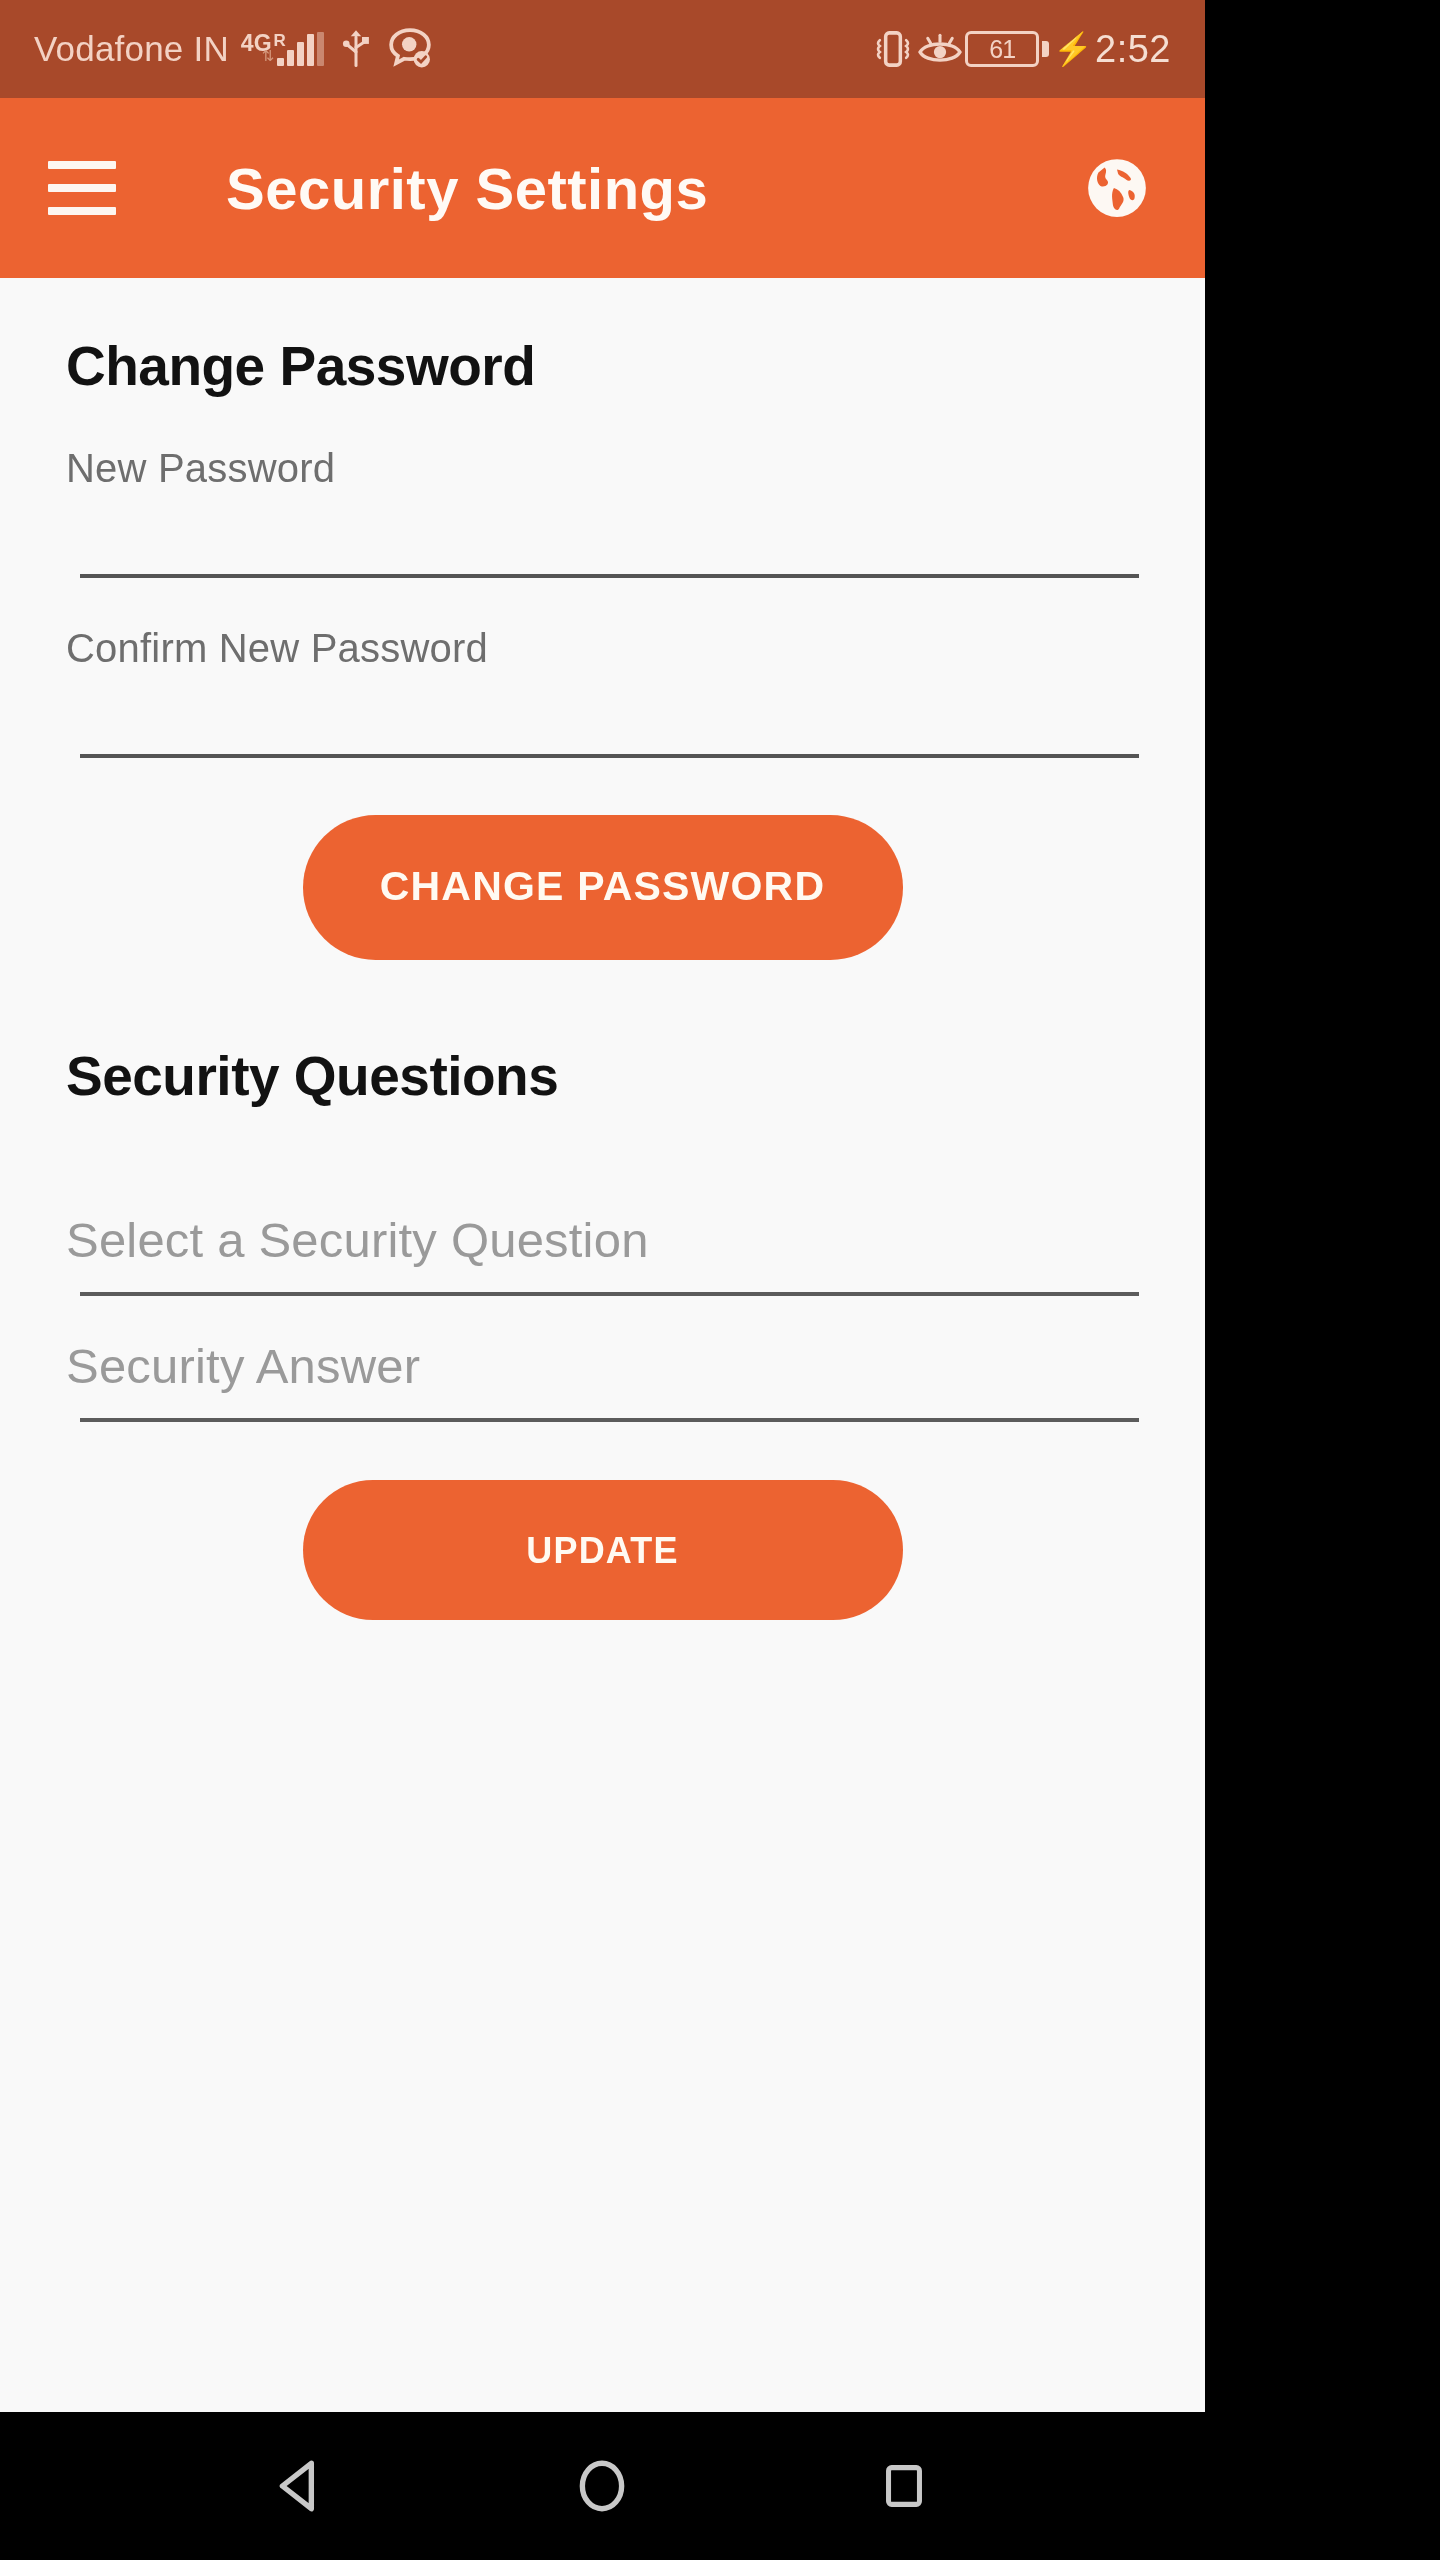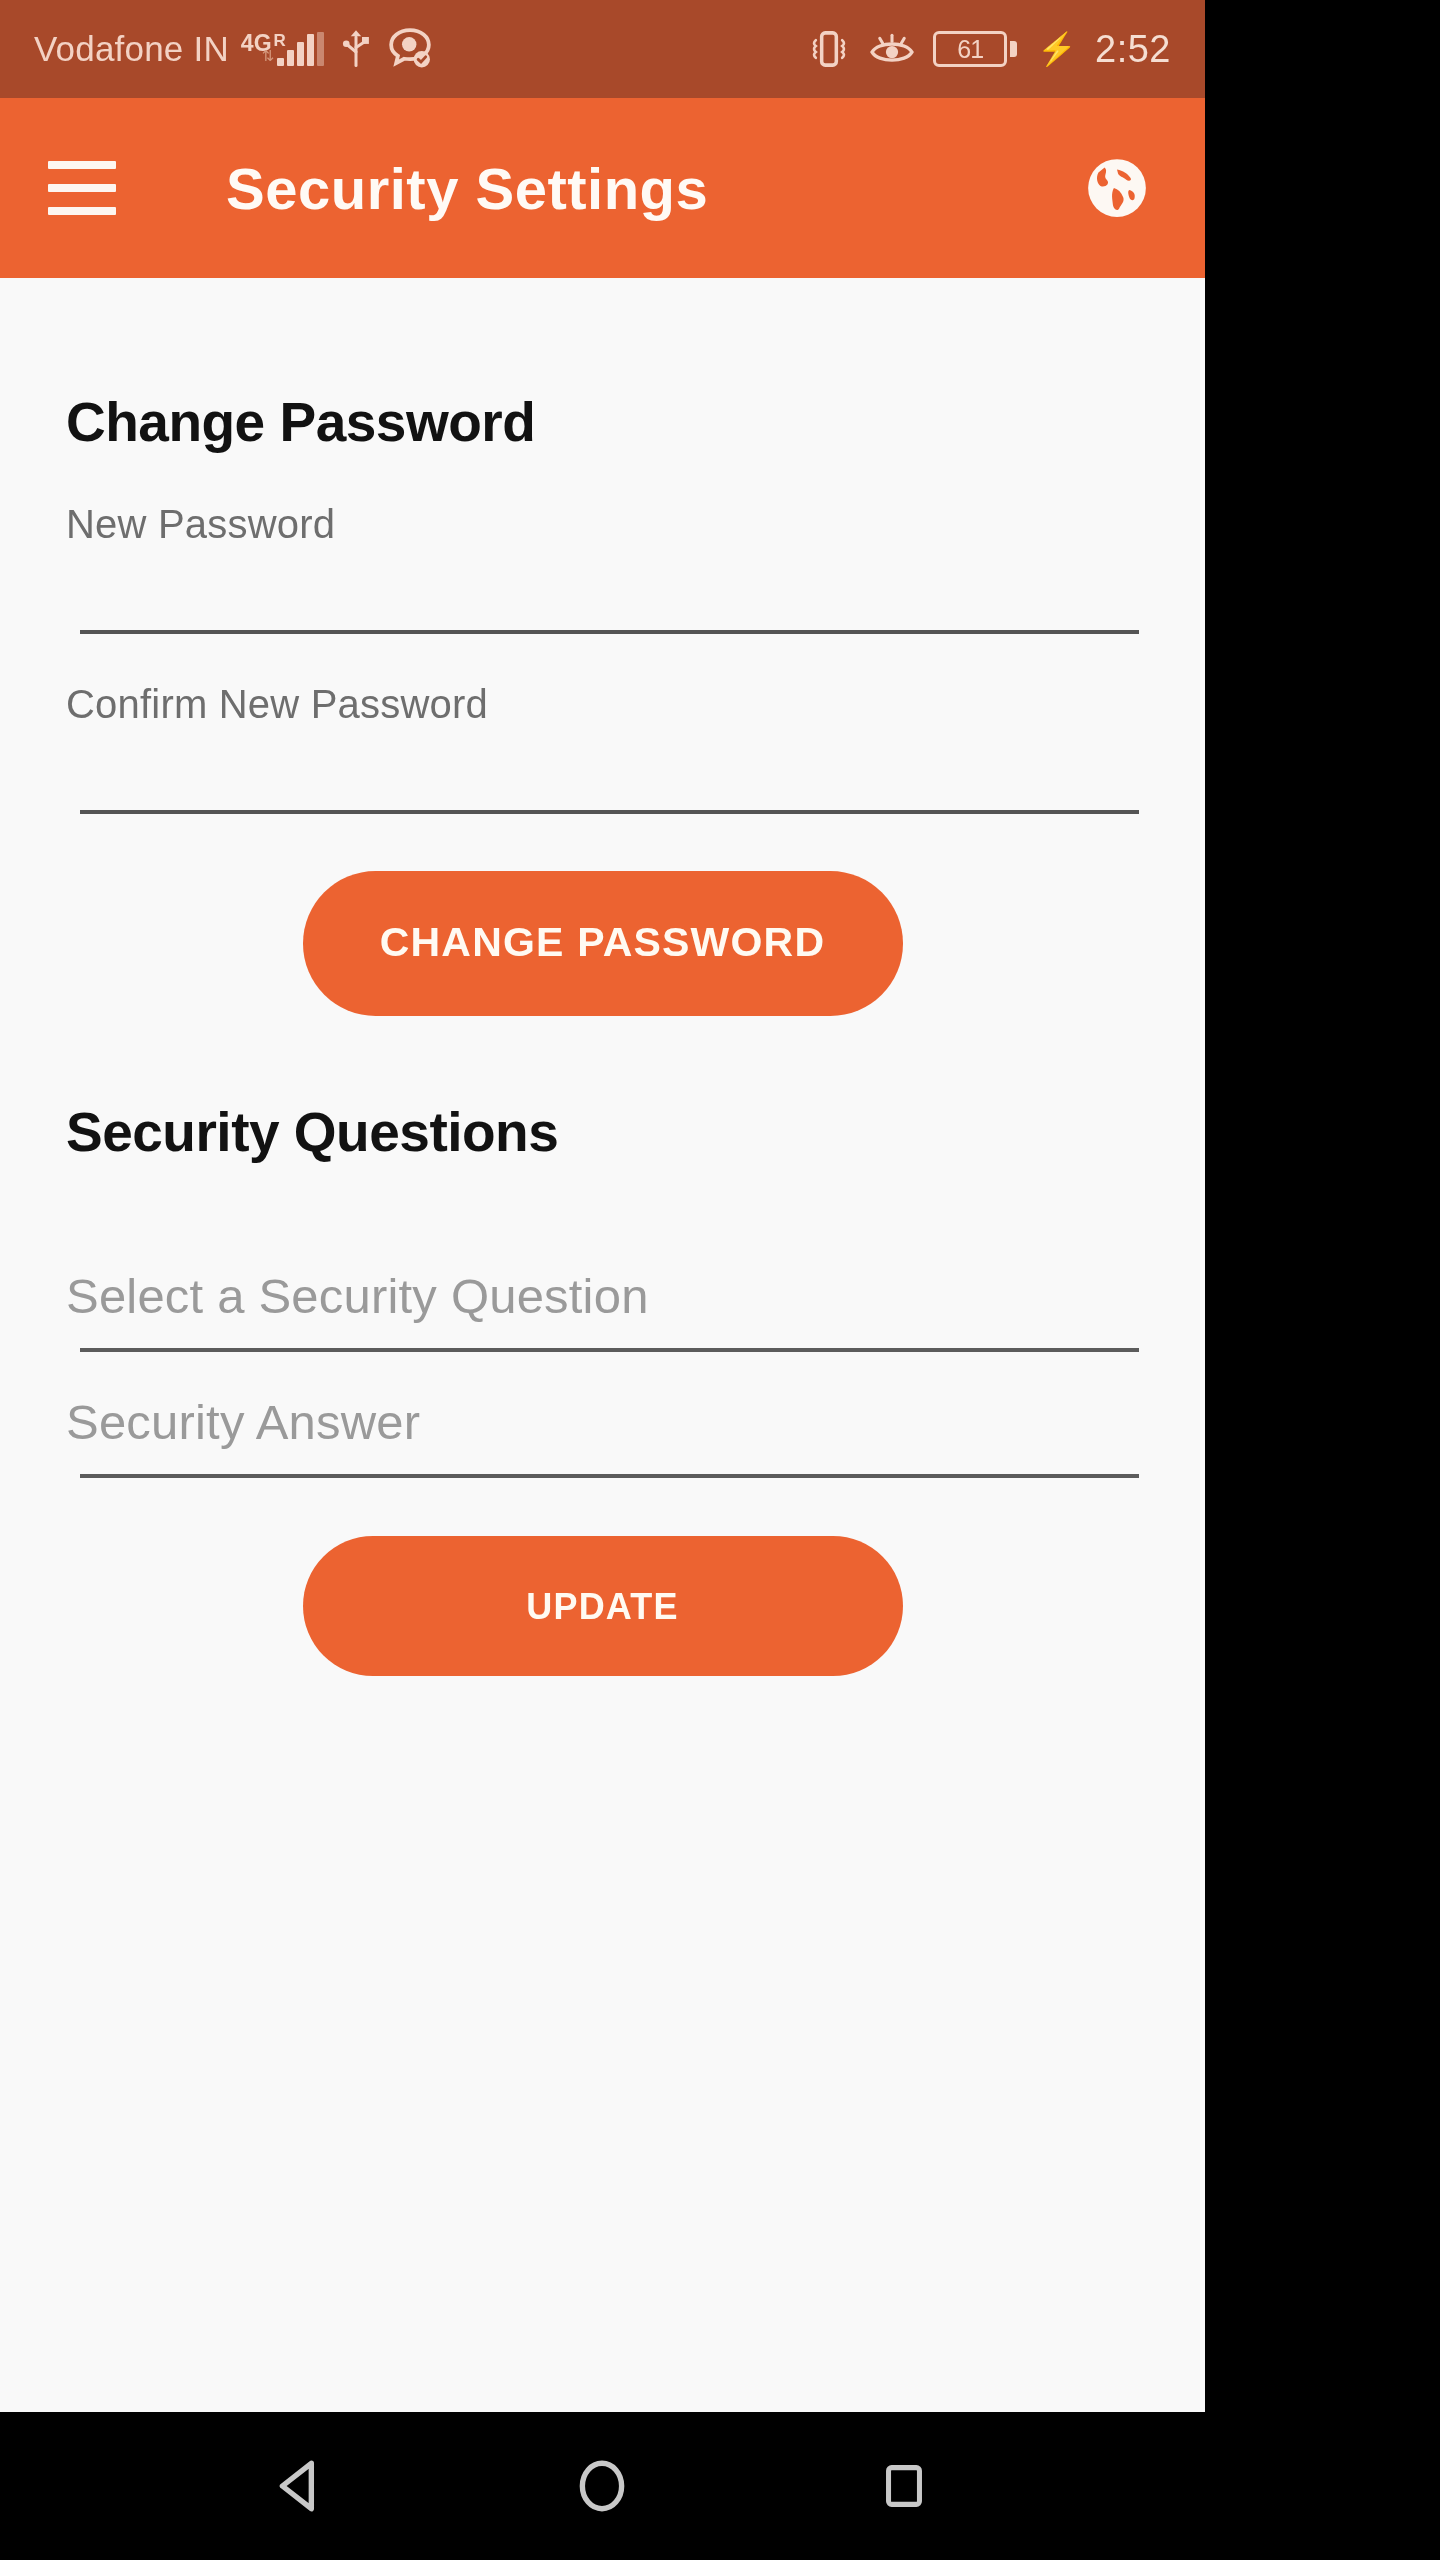--- a/index.html
+++ b/index.html
@@ -20,21 +20,21 @@
 
   
   .status-bar {
     height:98px;
     background:#a8492a;
     display:flex; align-items:center;
     padding:0 34px;
     flex:0 0 auto;
   }
   .sb-left { display:flex; align-items:center; gap:14px; flex:1 1 auto; }
-  .sb-right { display:flex; align-items:center; gap:18px; }
+  .sb-right { display:flex; align-items:center; gap:2px; }
   .carrier {
     color:#f3d2c4; font-size:35px; letter-spacing:0.2px;
     white-space:nowrap;
   }
   .net-wrap { display:flex; align-items:flex-start; gap:2px; margin-left:-2px; }
   .net-label { display:flex; align-items:flex-start; color:#f3d2c4; }
   .net-4g { font-size:23px; font-weight:bold; line-height:1; }
   .net-r { font-size:17px; font-weight:bold; line-height:1; margin-left:2px; }
   .arrows { font-size:15px; color:#d69a7e; line-height:1; margin-top:16px; margin-left:-26px; letter-spacing:-2px;}
 
@@ -96,21 +96,21 @@
     position:relative;
     overflow:hidden;
   }
 
   .section-title {
     font-size:55px;
     color:#121212;
     font-weight:bold;
     letter-spacing:-0.5px;
   }
-  .sec-change { padding-top:112px; }
+  .sec-change { padding-top:56px; }
 
   
   .field { position:relative; }
   .field-label {
     font-size:40px;
     color:#6e6e6e;
     letter-spacing:0.2px;
   }
   .field-line {
     height:4px;

